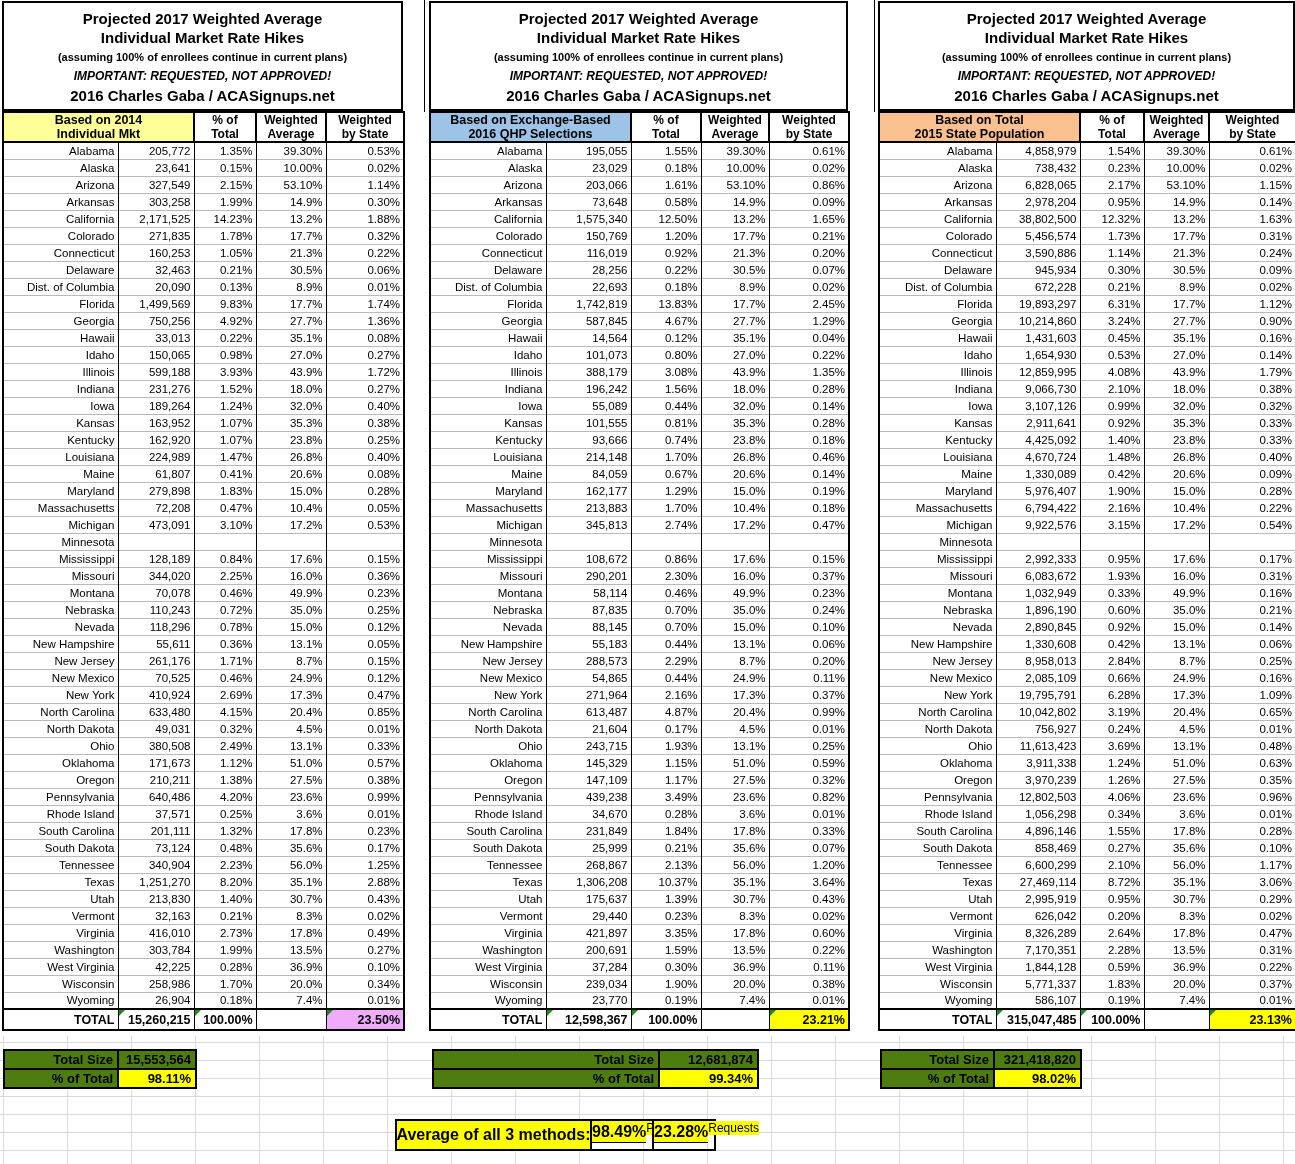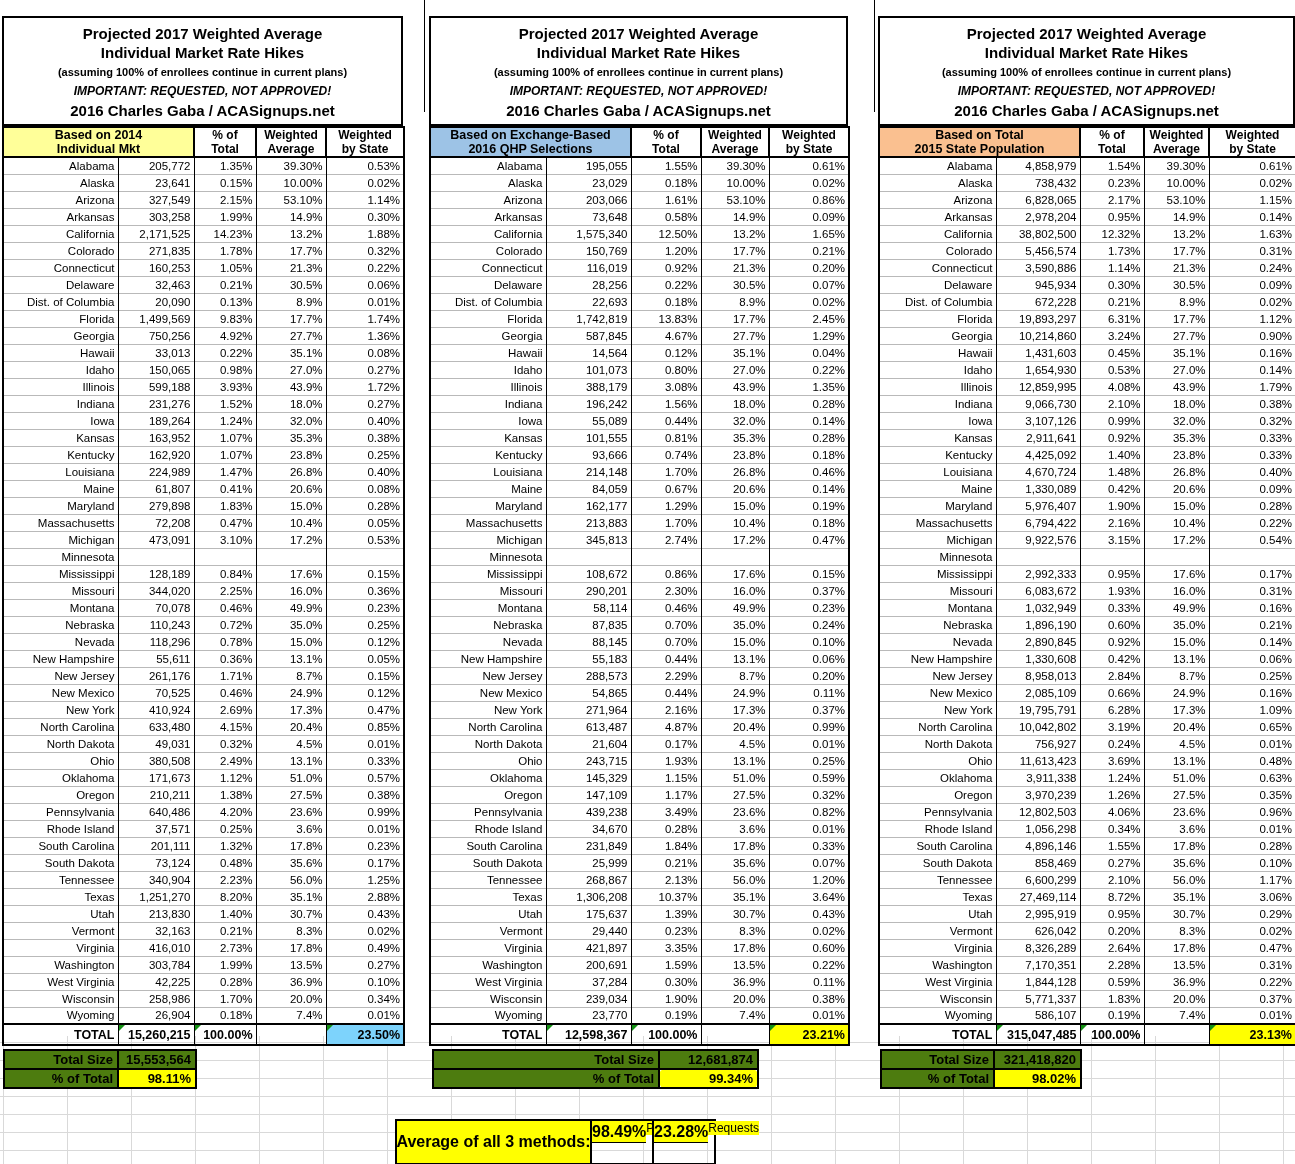--- a/index.html
+++ b/index.html
@@ -12,21 +12,21 @@
     position:absolute; left:0; top:1036px; width:1295px; height:128px;
     background-image:
       linear-gradient(to right, #d9d9d9 1px, transparent 1px),
       linear-gradient(to bottom, #d9d9d9 1px, transparent 1px);
     background-size:64px 18px;
     background-position:3px 6px;
   }
   
   .vline { position:absolute; top:0; width:1px; height:112px; background:#000; }
 
-  .tblwrap { position:absolute; top:16px; }
+  .tblwrap { position:absolute; top:1px; }
 
   .titlebox {
     border:2px solid #000; height:110px; background:#fff;
     text-align:center; padding-top:6px;
   }
   .title-main   { font-size:15px; font-weight:bold; line-height:19px; }
   .title-sub    { font-size:11px; font-weight:bold; line-height:15px; margin-top:3px; }
   .title-imp    { font-size:12px; font-weight:bold; font-style:italic; line-height:16px; margin-top:3px; }
   .title-credit { font-size:15px; font-weight:bold; line-height:20px; margin-top:2px; }
 
@@ -63,21 +63,21 @@
   .sizeblock { position:absolute; top:1049px; border-collapse:collapse; }
   .sizeblock td {
     border:2px solid #000; background:#4d7c0f; height:19px;
     font-size:13px; font-weight:bold; text-align:right; padding:0 4px;
     white-space:nowrap;
   }
 
   
   .avgblock { position:absolute; left:395px; top:1119px; display:flex; border:2px solid #000; }
   .avg-label {
-    width:193px; height:42px; font-size:16px; font-weight:bold;
+    width:193px; height:28px; font-size:16px; font-weight:bold;
     display:flex; align-items:center; justify-content:center;
     padding:4px 2px; white-space:nowrap;
   }
   .avg-col { width:62px; display:flex; flex-direction:row; border-left:2px solid #000; }
   .avg-val { height:22px; font-size:16px; font-weight:bold; text-align:center; line-height:22px; border-bottom:1px solid #000; }
   .avg-sub { height:14px; font-size:12px; text-align:center; line-height:14px; }
 </style>
 </head>
 <body>
 
@@ -480,21 +480,21 @@
             <td>7.4%</td>
             <td>0.01%</td>
           </tr>
         </tbody>
       <tfoot id="tfoot-0">
           <tr>
             <td>TOTAL</td>
             <td class="tri">15,260,215</td>
             <td class="tri">100.00%</td>
             <td></td>
-            <td class="tri" style="background-color: #7dd3fc;">23.50%</td>
+            <td class="tri" style="background-color: #f0abfc;">23.50%</td>
           </tr>
         </tfoot>
     </table>
   </div>
 
   <div class="tblwrap" style="left:429px; width:419px;">
     <div class="titlebox">
       <div class="title-main">Projected 2017 Weighted Average</div>
       <div class="title-main">Individual Market Rate Hikes</div>
       <div class="title-sub">(assuming 100% of enrollees continue in current plans)</div>

